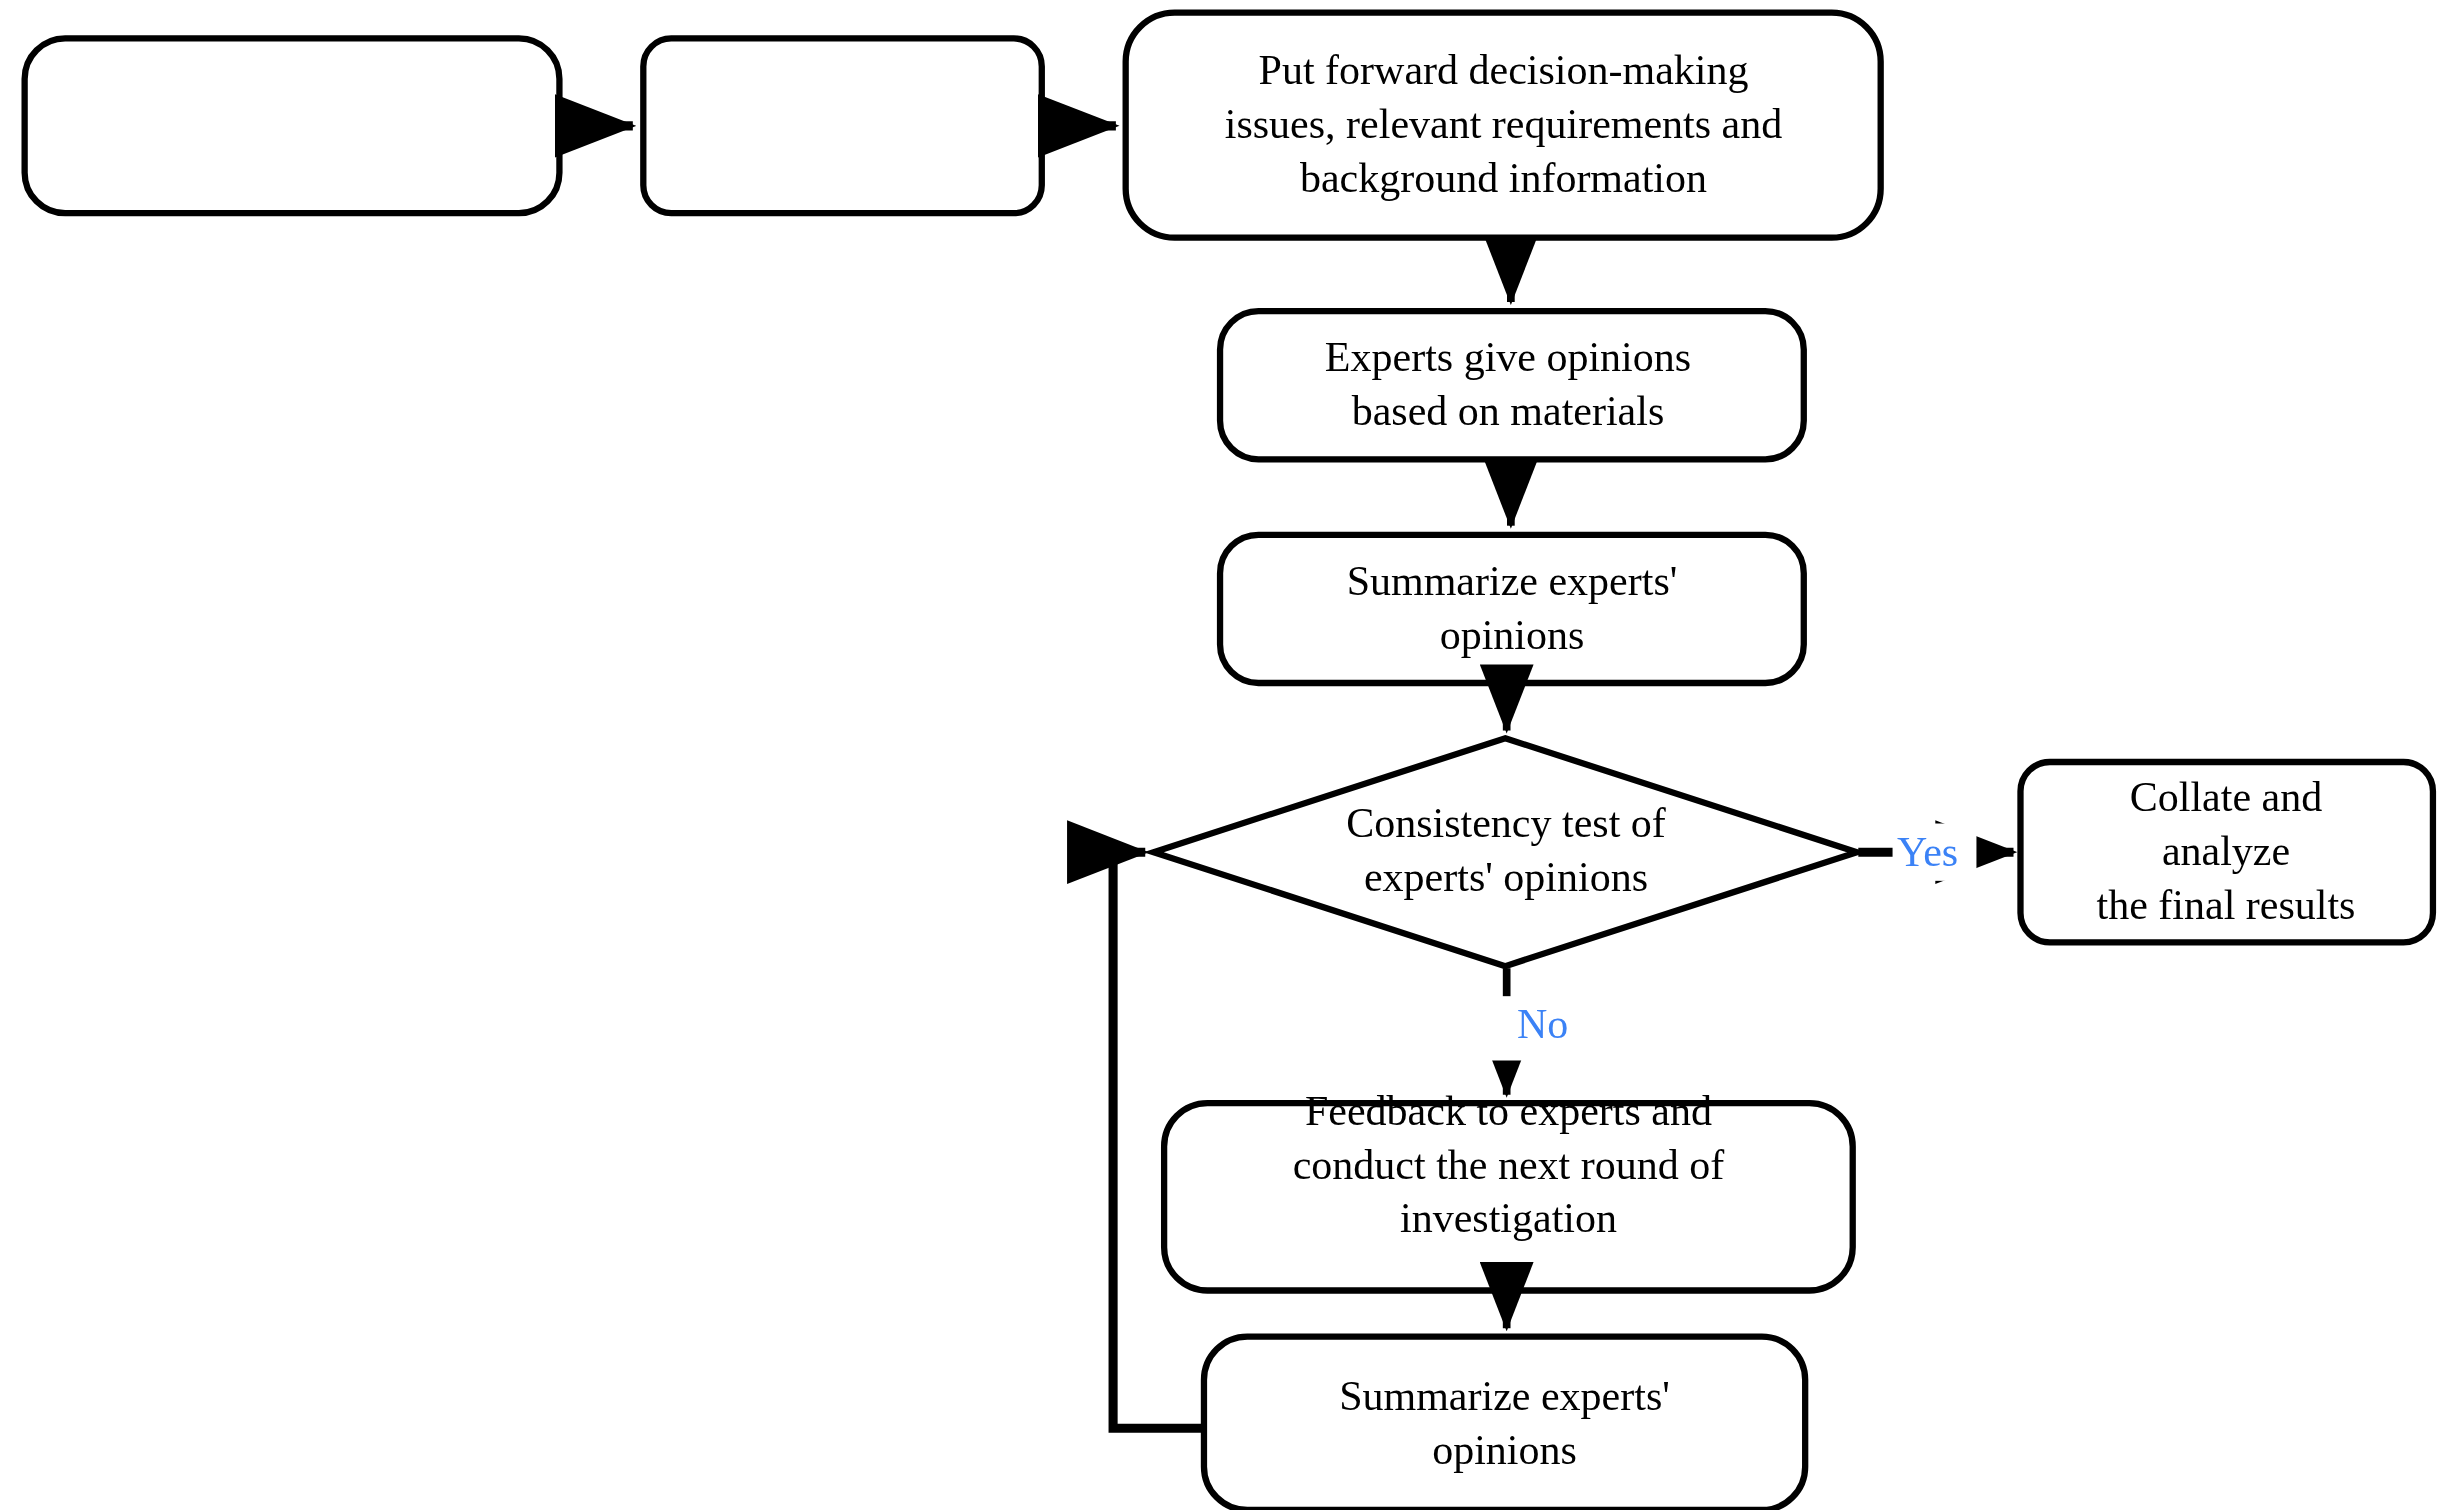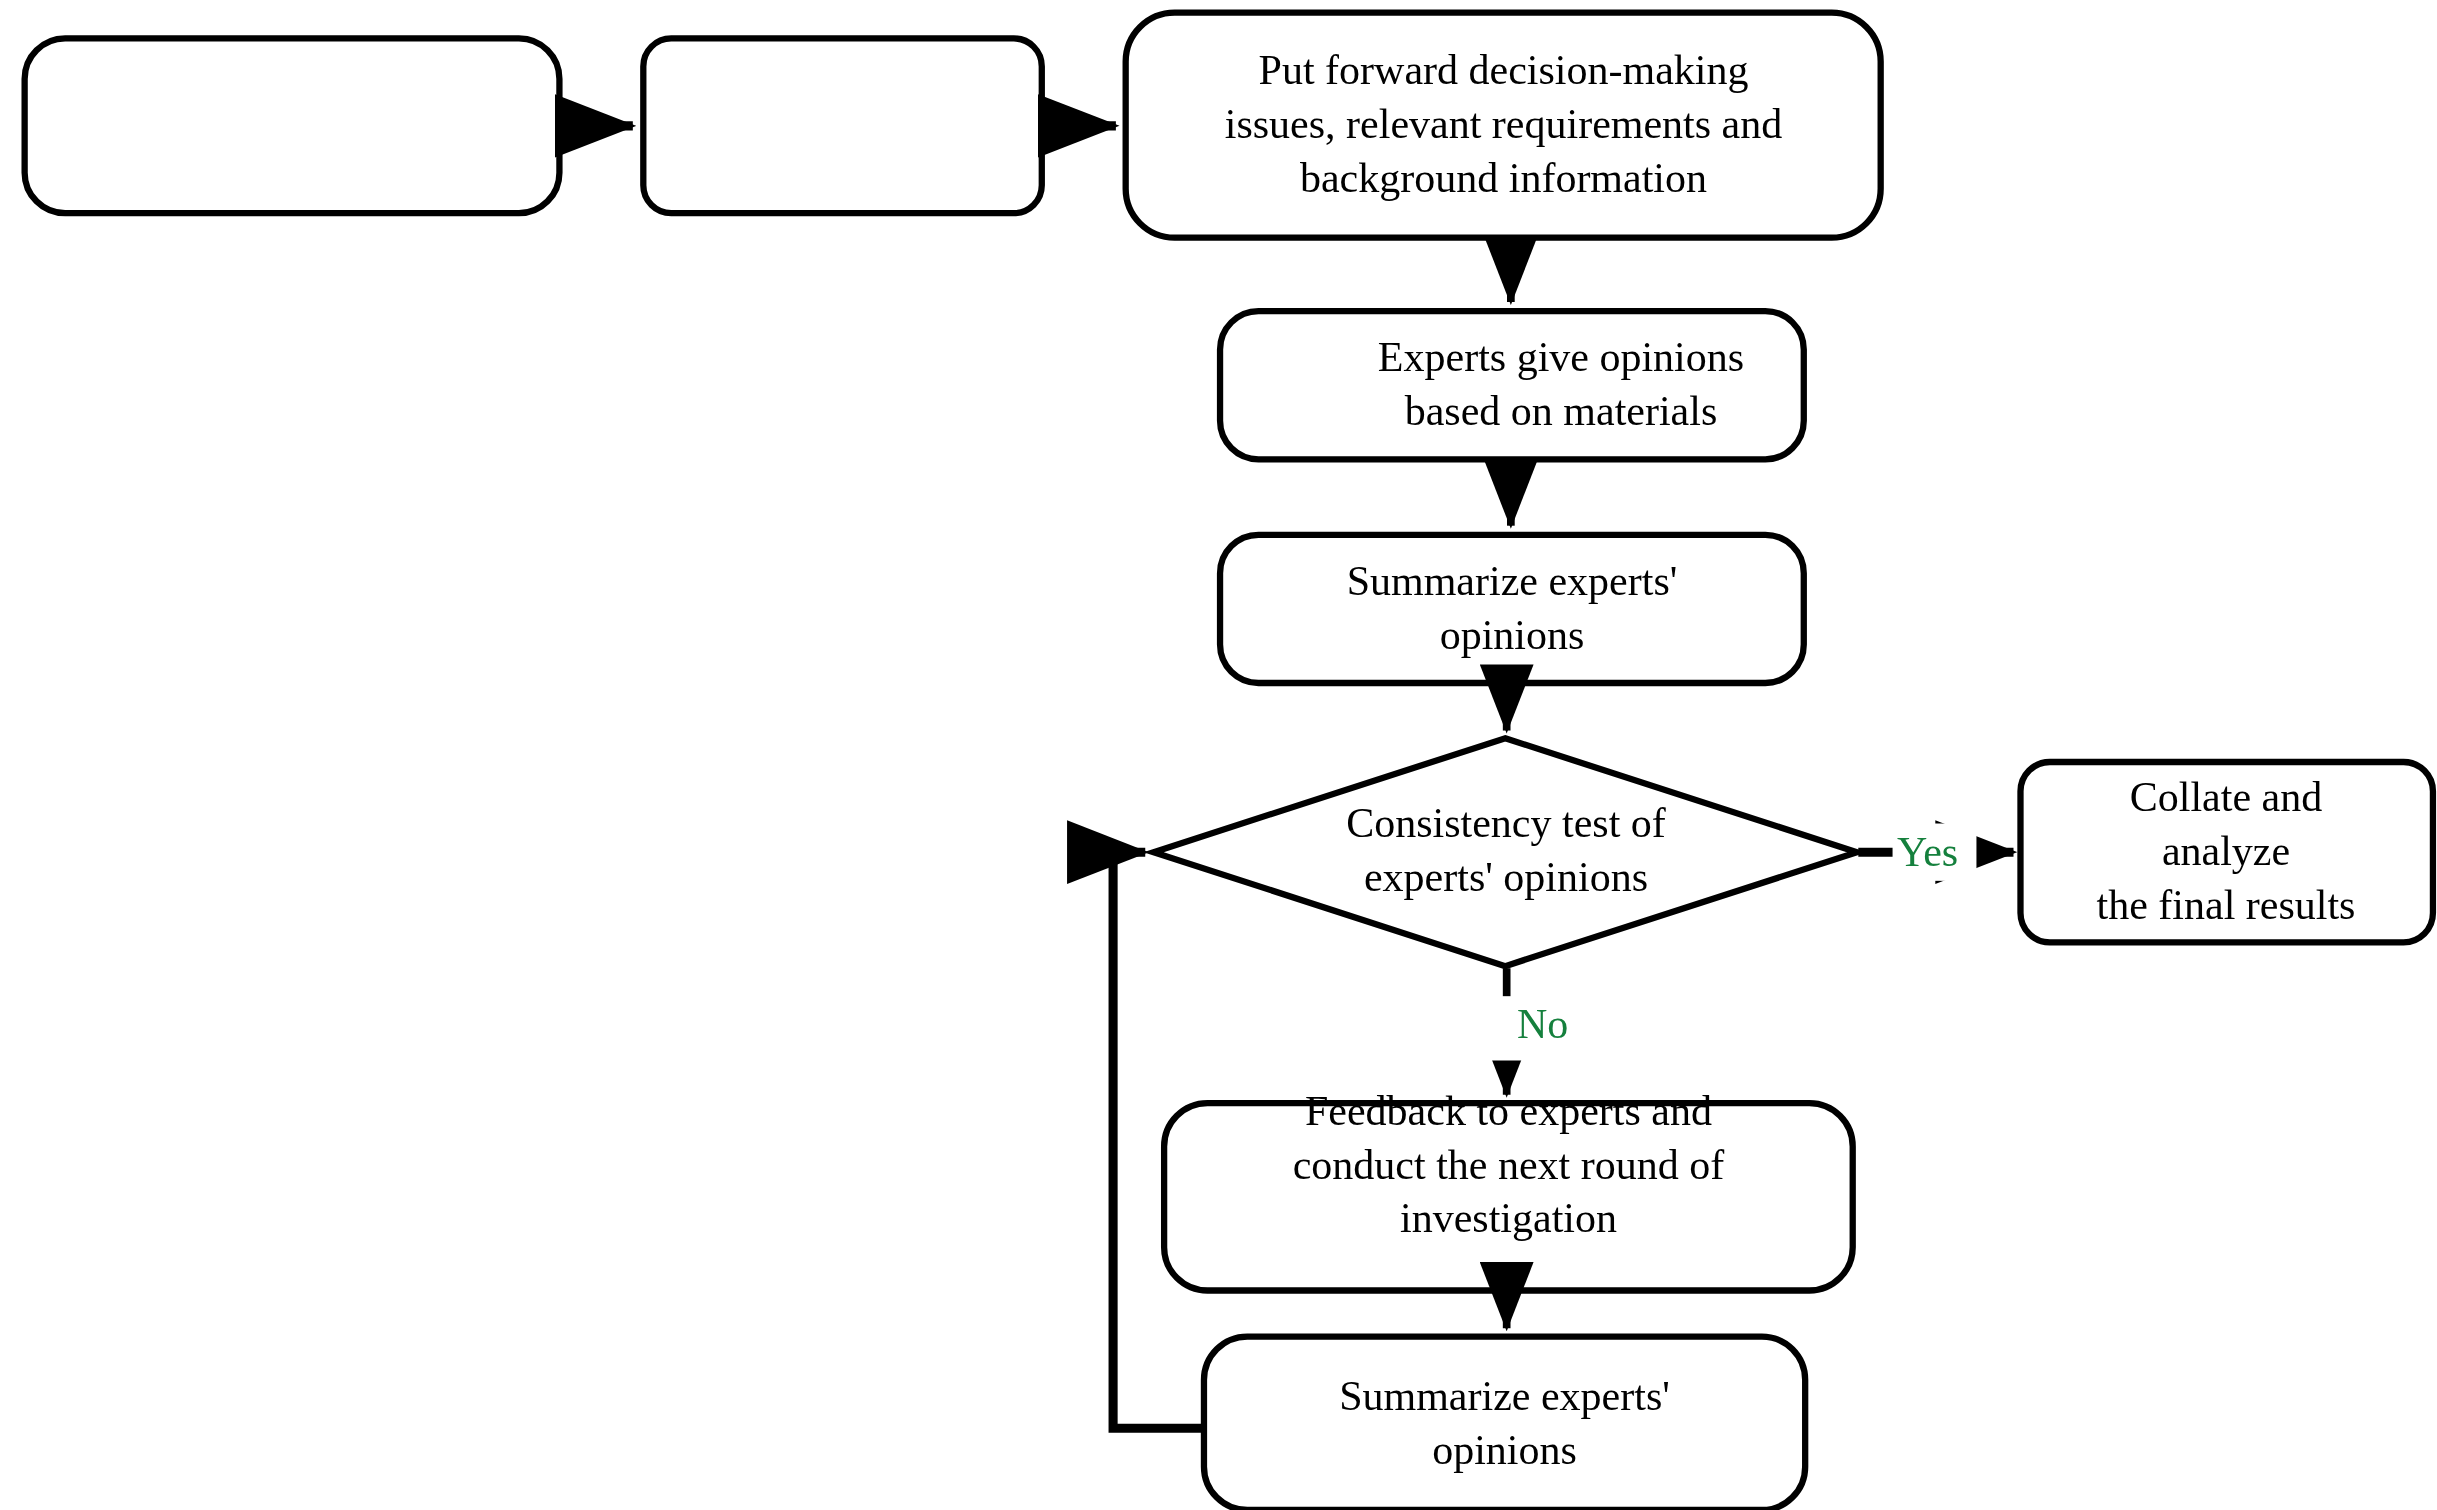--- a/index.html
+++ b/index.html
@@ -31,21 +31,21 @@
     text-align: center;
     color: #000000;
     font-family: "Liberation Serif", "DejaVu Serif", serif;
     font-size: 42px;
     line-height: 1.28;
     white-space: pre-line;
     pointer-events: none;
   }
   .edge-label {
     position: absolute;
-    color: #15803d;
+    color: #3b82f6;
     font-family: "Liberation Serif", "DejaVu Serif", serif;
     font-size: 42px;
     line-height: 1;
     white-space: nowrap;
   }
 </style>
 </head>
 <body>
 
 <div id="stage">
@@ -95,21 +95,21 @@
 
     <polyline points="1722,2043 1592,2043 1592,1219 1638,1219" fill="none" stroke="#000000" stroke-width="13" marker-end="url(#arrowhead)"></polyline>
   </svg>
 
 
 
   <div class="node-text" style="left:1126px; top:12.6px; width:755px; height:225px;">Put forward decision-making
 issues, relevant requirements and
 background information</div>
 
-  <div class="node-text" style="left:1269px; top:311px; width:584px; height:148px;">Experts give opinions
+  <div class="node-text" style="left:1216px; top:311px; width:584px; height:148px;">Experts give opinions
 based on materials</div>
 
   <div class="node-text" style="left:1220px; top:535px; width:584px; height:148px;">Summarize experts'
 opinions</div>
 
   <div class="node-text" style="left:1230px; top:763px; width:552px; height:176px;text-align:center;">Consistency test of
 experts' opinions</div>
 
   <div class="node-text" style="left:2020px; top:762px; width:412px; height:180px;">Collate and
 analyze

